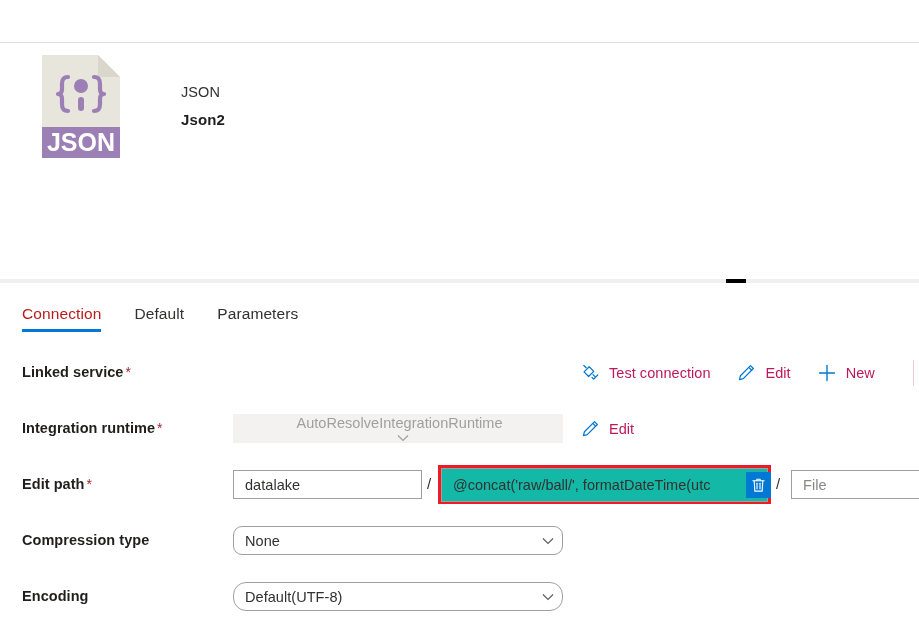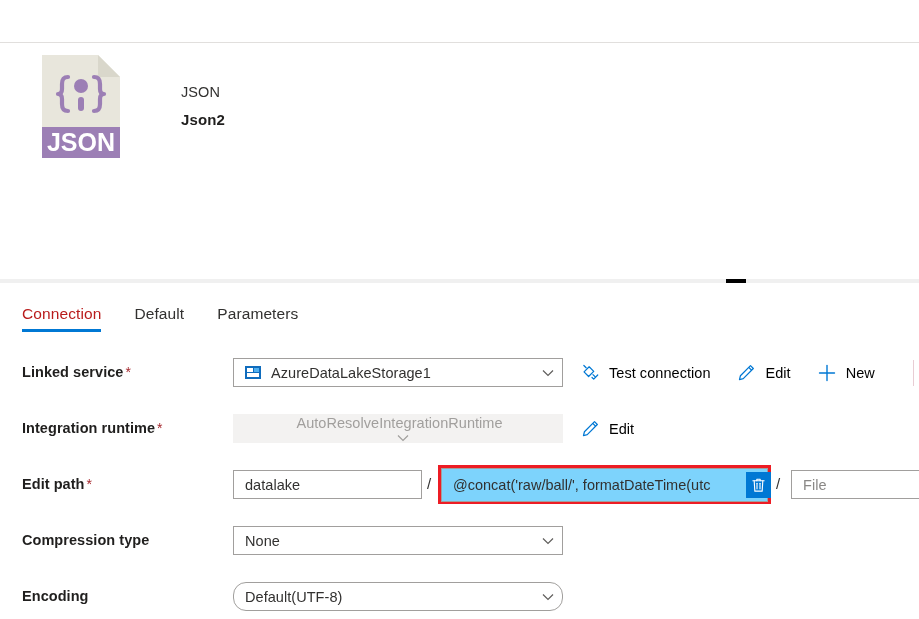--- a/index.html
+++ b/index.html
@@ -211,21 +211,21 @@
     display: flex;
     align-items: center;
     justify-content: center;
     width: 20px;
     height: 20px;
     margin-right: 9px;
     color: #0078d4;
   }
   .cmd-label {
     font-size: 14.5px;
-    color: #000000;
+    color: #be185d;
     letter-spacing: .05px;
   }
 
   
   .sep {
     position: absolute;
     top: 7px;
     font-size: 15px;
     color: #323130;
   }
@@ -236,21 +236,21 @@
     box-sizing: border-box;
     border: 3px solid #ed1c24;
     background: #ffffff;
     padding: 0;
   }
   .expr-inner {
     box-sizing: border-box;
     position: relative;
     height: 29px;
     border: 1px solid #a19f9d;
-    background: #7dd3fc;
+    background: #14b8a6;
     display: flex;
     align-items: center;
     padding: 16px 11px;
     font-size: 14.5px;
     color: #323130;
     overflow: hidden;
     white-space: nowrap;
   }
   .trash-btn {
     position: absolute;
@@ -306,36 +306,20 @@
   <div class="tab">Parameters</div>
 </div>
 
 <div class="form">
 
   <div class="form-row">
     <div class="row-label">
       <span>Linked service</span><span class="req">*</span>
     </div>
     <div class="control-area">
-      <div class="field" style="left:0; width:330px;">
-        <span class="ls-icon">
-          <svg width="16" height="13" viewBox="0 0 16 13" xmlns="http://www.w3.org/2000/svg">
-            <rect x="0" y="0" width="16" height="13" fill="#0f6cbd"></rect>
-            <rect x="2" y="2" width="6" height="4" fill="#ffffff"></rect>
-            <rect x="9" y="2" width="5" height="4" fill="#50b0f0"></rect>
-            <rect x="2" y="7" width="12" height="4" fill="#ffffff"></rect>
-          </svg>
-        </span>
-        <span class="value">AzureDataLakeStorage1</span>
-        <span class="chev">
-          <svg width="12" height="8" viewBox="0 0 12 8">
-              <path d="M1 1.5 L6 6.5 L11 1.5" fill="none" stroke="#605e5c" stroke-width="1.2"></path>
-            </svg>
-        </span>
-      </div>
 
       <div class="cmd-row" style="left:347px;">
         <div class="cmd">
           <span class="cmd-icon">
             <svg width="19" height="19" viewBox="0 0 20 20" fill="none" stroke="#0078d4" stroke-width="1.3" stroke-linecap="round" stroke-linejoin="round">
               <path d="M3.2 9.4 L8.6 4 L13.4 8.8 L8 14.2 Z"></path>
               <path d="M5.4 5 L3 2.6"></path>
               <path d="M12.6 12.2 L15 14.6"></path>
               <path d="M11.6 15.2 L13.4 17 L17.6 12.6"></path>
             </svg>
@@ -422,21 +406,21 @@
 
       <div class="field" style="left:558px; width:190px;">
         <span class="value placeholder">File</span>
       </div>
     </div>
   </div>
 
   <div class="form-row">
     <div class="row-label">Compression type</div>
     <div class="control-area">
-      <div class="field" style="left:0; width:330px;">
+      <div class="field" style="left:0; width:330px;border-radius:9px;">
         <span class="value">None</span>
         <span class="chev">
           <svg width="12" height="8" viewBox="0 0 12 8">
               <path d="M1 1.5 L6 6.5 L11 1.5" fill="none" stroke="#605e5c" stroke-width="1.2"></path>
             </svg>
         </span>
       </div>
     </div>
   </div>
 

